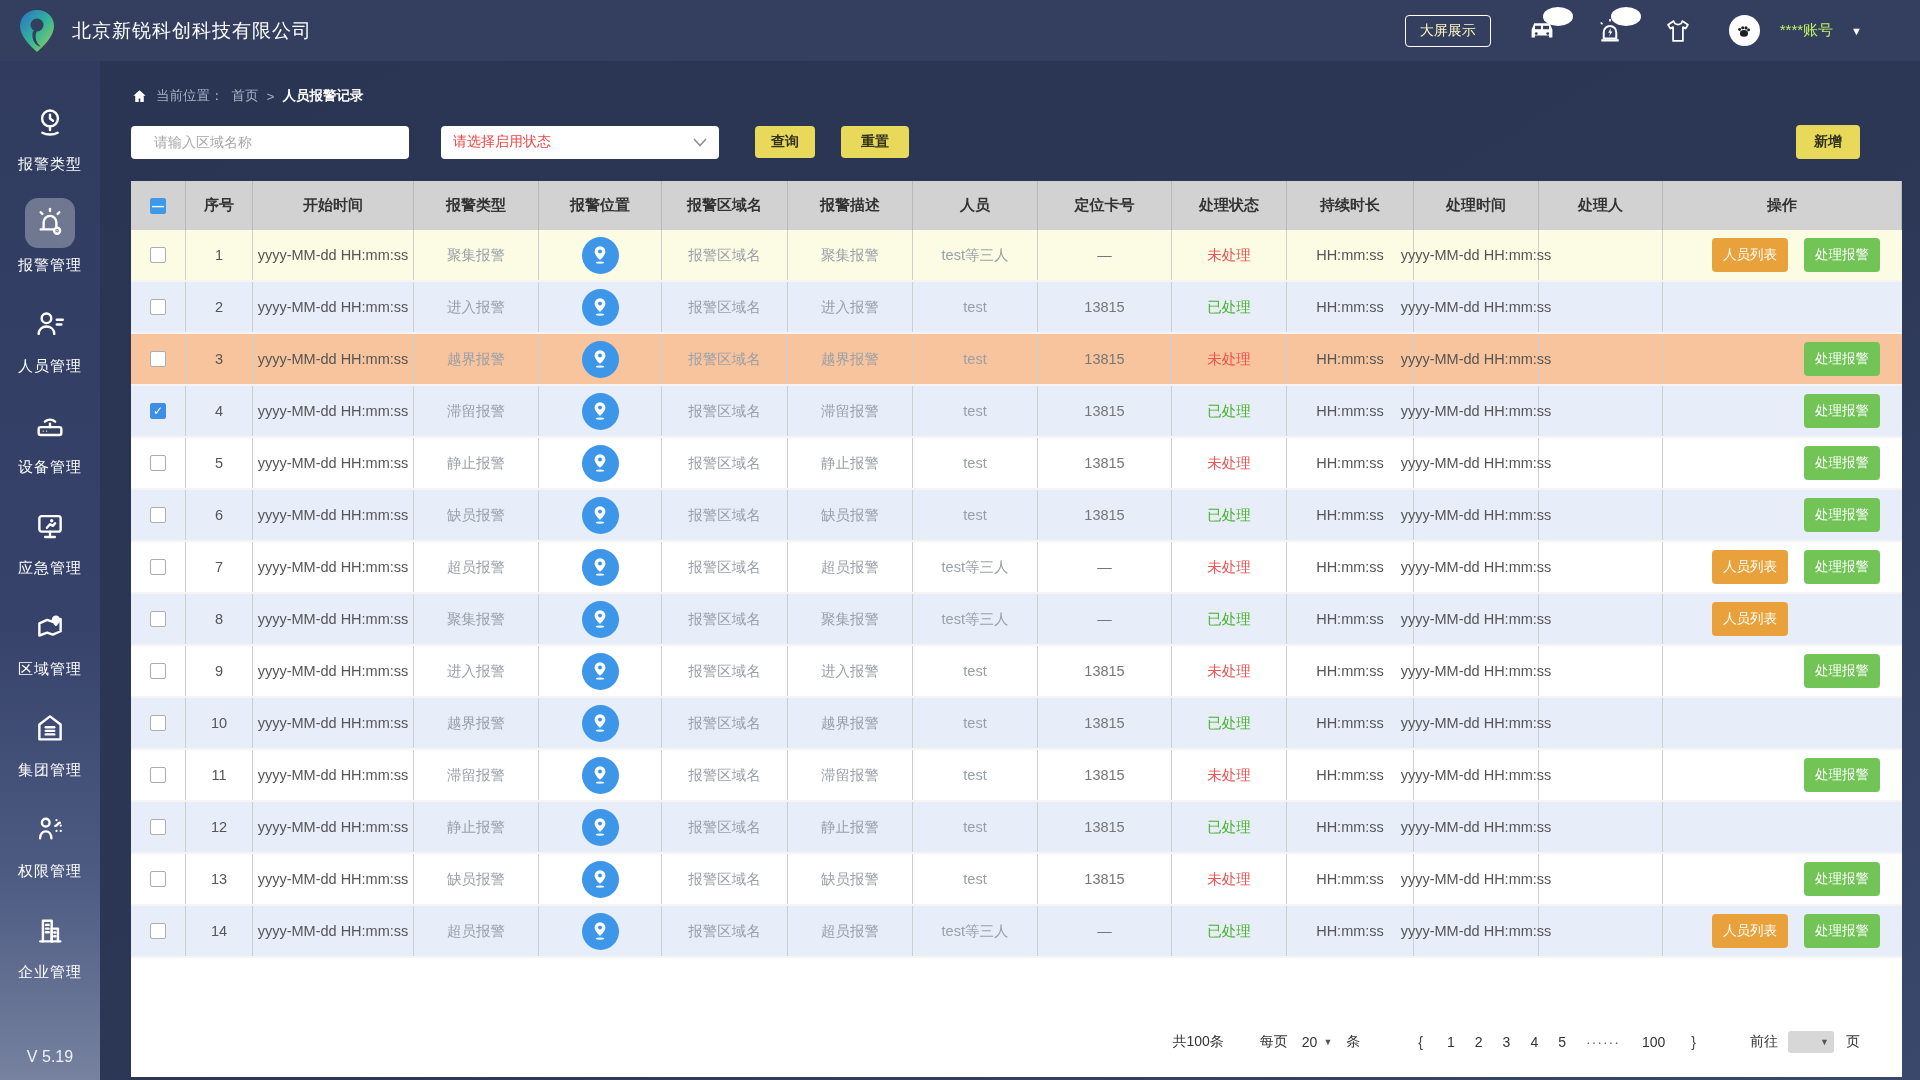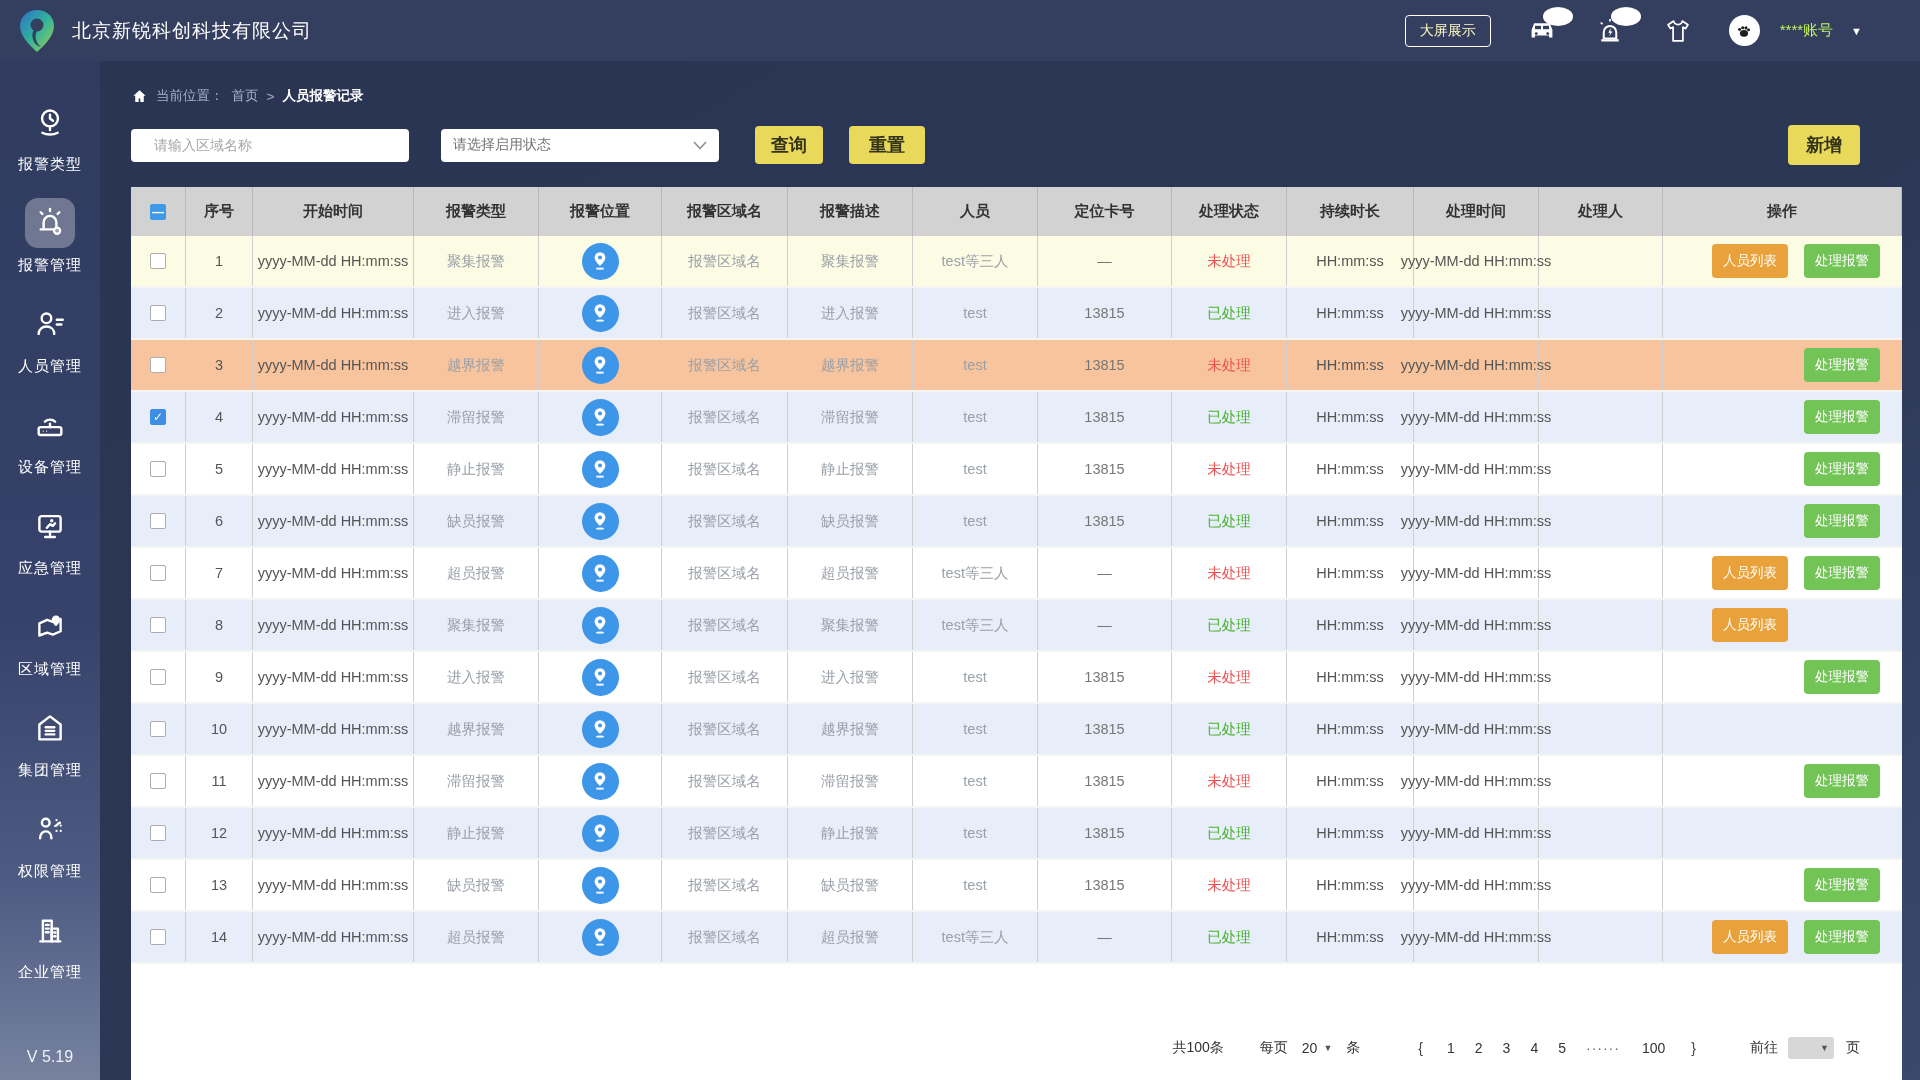--- a/index.html
+++ b/index.html
@@ -38,23 +38,23 @@
     color:#a9b2c7; font-size:13.5px; }
   .bc-current { color:#fff; font-weight:bold; }
   .bc-home-link { color:#a9b2c7; cursor:pointer; }
 
   .filter-row { display:flex; align-items:center; margin:20px 0 0 31px; padding-right:60px; }
   .txt-input { width:278px; height:33px; background:#fff; border:none; border-radius:4px;
     padding:0 23px; font-size:14px; color:#333; font-family:inherit; }
   .txt-input::placeholder { color:#a8a8a8; }
   .faux-select { width:278px; height:33px; background:#fff; border-radius:4px; margin-left:32px;
     display:flex; align-items:center; justify-content:space-between; padding:0 12px; cursor:pointer; }
-  .faux-select .sel-text { color:#737373; font-size:14px;font-family:Liberation Serif, serif; }
+  .faux-select .sel-text { color:#ef4444; font-size:14px;font-family:Liberation Serif, serif; }
   .btn-yellow { background:#e9d95b; color:#33331a; border:none; border-radius:4px;
-    font-size:18px; font-weight:bold; padding:7px 16px; cursor:pointer; font-family:inherit; }
+    font-size:14px; font-weight:bold; padding:7px 16px; cursor:pointer; font-family:inherit; }
   .btn-query { margin-left:36px; }
   .btn-reset { margin-left:26px; padding:7px 20px; }
   .btn-add { margin-left:auto; padding:8px 18px; }
 
   
   .table-card { margin:22px 18px 0 31px; width:1771px; }
   .t-row { display:grid; grid-template-columns:55px 67px 161px 125px 123px 126px 125px 125px 134px 115px 127px 125px 124px 239px; }
   .t-cell { display:flex; align-items:center; justify-content:center;
     border-right:1px solid #cfcfcf; font-size:14.5px; color:#9aa0a8; min-height:50px; white-space:nowrap; }
   .t-cell:last-child { border-right:none; }

